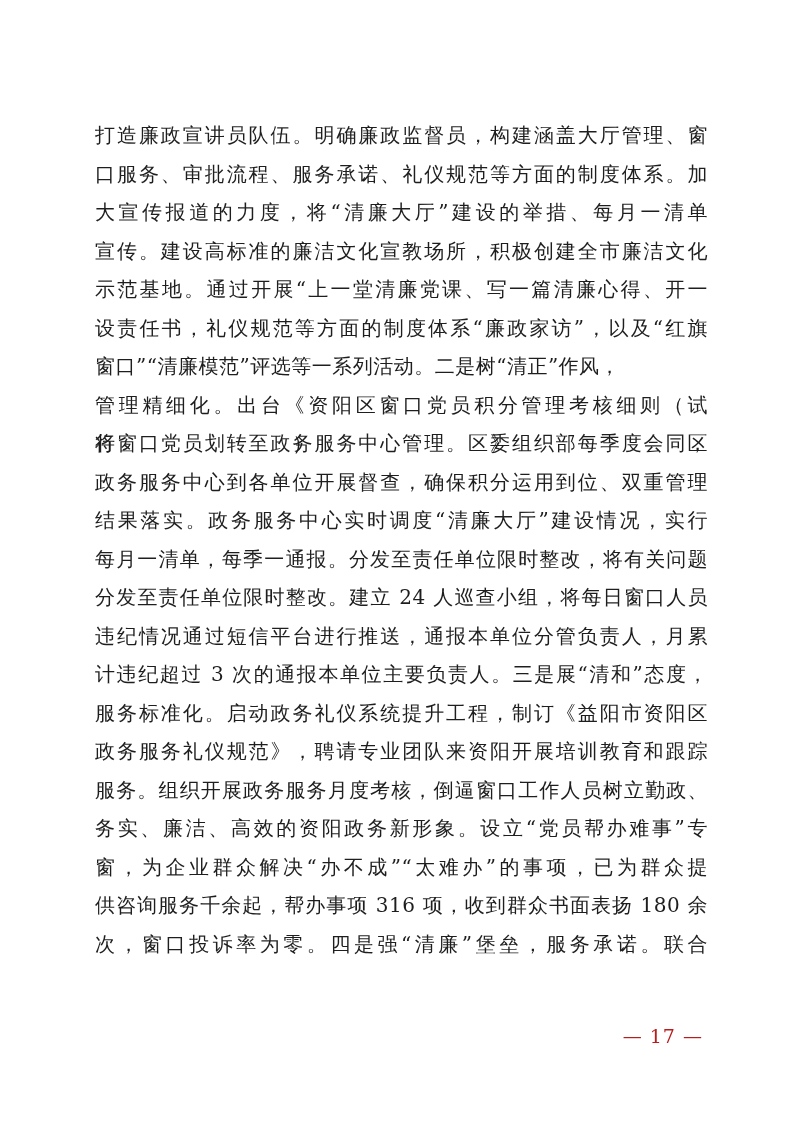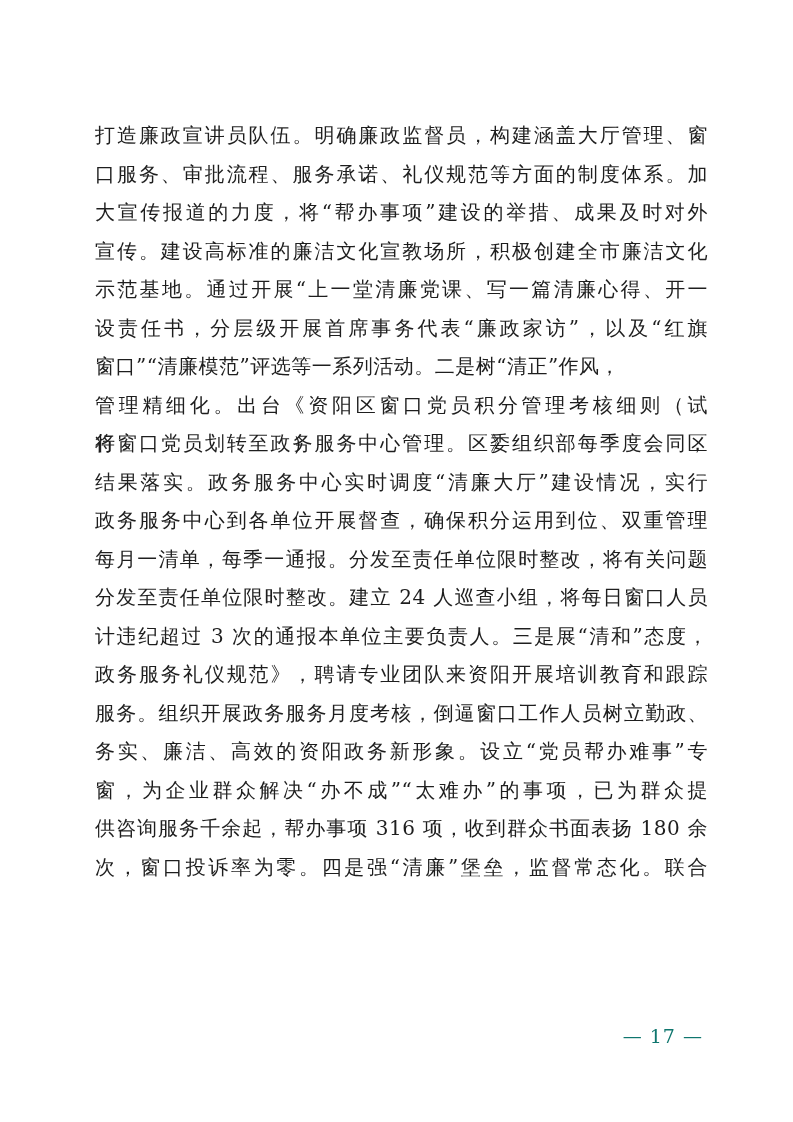--- a/index.html
+++ b/index.html
@@ -36,44 +36,46 @@
     text-align: left;
     text-align-last: left;
   }
   .page-number {
     position: absolute;
     top: 1024px;
     right: 90px;
     font-size: 19px;
     line-height: 24px;
     letter-spacing: 1px;
-    color: #0f766e;
+    color: #b91c1c;
     white-space: nowrap;
   }
 </style>
 </head>
 <body>
 
 <div class="page">
   <div class="doc-text">
     <div class="line">打造廉政宣讲员队伍。明确廉政监督员，构建涵盖大厅管理、窗</div>
     <div class="line">口服务、审批流程、服务承诺、礼仪规范等方面的制度体系。加</div>
-    <div class="line">大宣传报道的力度，将“帮办事项”建设的举措、成果及时对外</div>
+    <div class="line">大宣传报道的力度，将“清廉大厅”建设的举措、每月一清单</div>
     <div class="line">宣传。建设高标准的廉洁文化宣教场所，积极创建全市廉洁文化</div>
     <div class="line">示范基地。通过开展“上一堂清廉党课、写一篇清廉心得、开一</div>
-    <div class="line">设责任书，分层级开展首席事务代表“廉政家访”，以及“红旗</div>
+    <div class="line">设责任书，礼仪规范等方面的制度体系“廉政家访”，以及“红旗</div>
     <div class="line short">窗口”“清廉模范”评选等一系列活动。二是树“清正”作风，</div>
     <div class="line">管理精细化。出台《资阳区窗口党员积分管理考核细则（试行）》，</div>
     <div class="line">将窗口党员划转至政务服务中心管理。区委组织部每季度会同区</div>
+    <div class="line">政务服务中心到各单位开展督查，确保积分运用到位、双重管理</div>
     <div class="line">结果落实。政务服务中心实时调度“清廉大厅”建设情况，实行</div>
-    <div class="line">政务服务中心到各单位开展督查，确保积分运用到位、双重管理</div>
     <div class="line">每月一清单，每季一通报。分发至责任单位限时整改，将有关问题</div>
     <div class="line">分发至责任单位限时整改。建立 24 人巡查小组，将每日窗口人员</div>
+    <div class="line">违纪情况通过短信平台进行推送，通报本单位分管负责人，月累</div>
     <div class="line">计违纪超过 3 次的通报本单位主要负责人。三是展“清和”态度，</div>
+    <div class="line">服务标准化。启动政务礼仪系统提升工程，制订《益阳市资阳区</div>
     <div class="line">政务服务礼仪规范》，聘请专业团队来资阳开展培训教育和跟踪</div>
     <div class="line">服务。组织开展政务服务月度考核，倒逼窗口工作人员树立勤政、</div>
     <div class="line">务实、廉洁、高效的资阳政务新形象。设立“党员帮办难事”专</div>
     <div class="line">窗，为企业群众解决“办不成”“太难办”的事项，已为群众提</div>
     <div class="line">供咨询服务千余起，帮办事项 316 项，收到群众书面表扬 180 余</div>
-    <div class="line">次，窗口投诉率为零。四是强“清廉”堡垒，监督常态化。联合</div>
+    <div class="line">次，窗口投诉率为零。四是强“清廉”堡垒，服务承诺。联合</div>
   </div>
   <div class="page-number">— 17 —</div>
 </div>
 
 </body></html>

